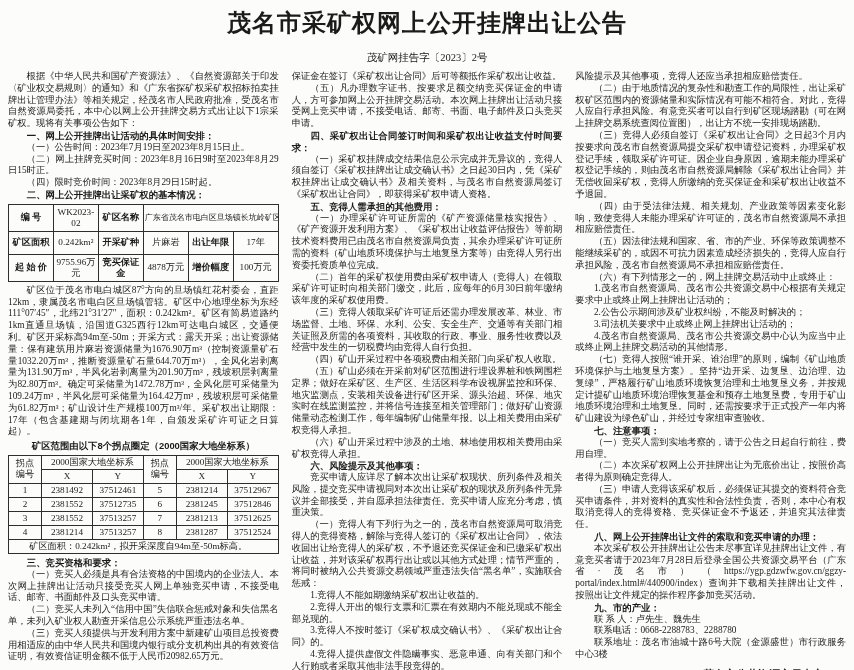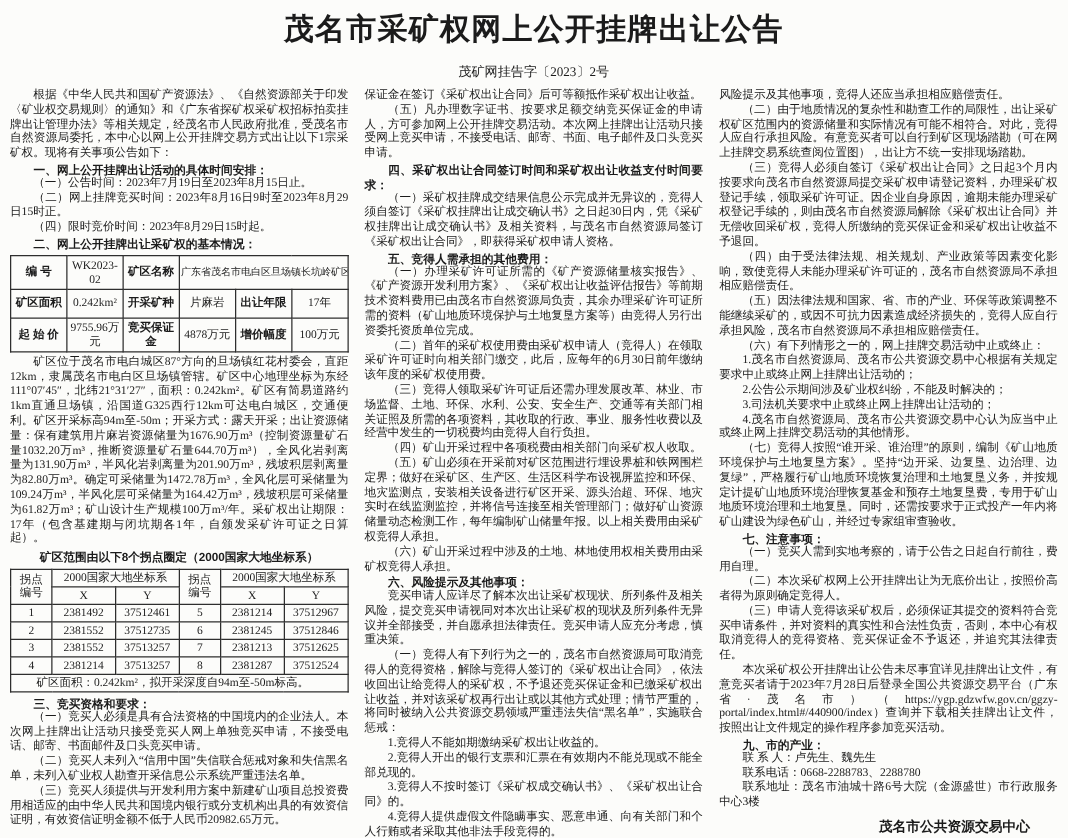--- a/index.html
+++ b/index.html
@@ -183,20 +183,21 @@
           <p class="para">（六）有下列情形之一的，网上挂牌交易活动中止或终止：</p>
           <p class="para">1.茂名市自然资源局、茂名市公共资源交易中心根据有关规定要求中止或终止网上挂牌出让活动的；</p>
           <p class="para">2.公告公示期间涉及矿业权纠纷，不能及时解决的；</p>
           <p class="para">3.司法机关要求中止或终止网上挂牌出让活动的；</p>
           <p class="para">4.茂名市自然资源局、茂名市公共资源交易中心认为应当中止或终止网上挂牌交易活动的其他情形。</p>
           <p class="para">（七）竞得人按照“谁开采、谁治理”的原则，编制《矿山地质环境保护与土地复垦方案》。坚持“边开采、边复垦、边治理、边复绿”，严格履行矿山地质环境恢复治理和土地复垦义务，并按规定计提矿山地质环境治理恢复基金和预存土地复垦费，专用于矿山地质环境治理和土地复垦。同时，还需按要求于正式投产一年内将矿山建设为绿色矿山，并经过专家组审查验收。</p>
           <p class="head">七、注意事项：</p>
           <p class="para">（一）竞买人需到实地考察的，请于公告之日起自行前往，费用自理。</p>
           <p class="para">（二）本次采矿权网上公开挂牌出让为无底价出让，按照价高者得为原则确定竞得人。</p>
           <p class="para">（三）申请人竞得该采矿权后，必须保证其提交的资料符合竞买申请条件，并对资料的真实性和合法性负责，否则，本中心有权取消竞得人的竞得资格、竞买保证金不予返还，并追究其法律责任。</p>
+          <p class="head">八、网上公开挂牌出让文件的索取和竞买申请的办理：</p>
           <p class="para">本次采矿权公开挂牌出让公告未尽事宜详见挂牌出让文件，有意竞买者请于2023年7月28日后登录全国公共资源交易平台（广东省·茂名市）（https://ygp.gdzwfw.gov.cn/ggzy-portal/index.html#/440900/index）查询并下载相关挂牌出让文件，按照出让文件规定的操作程序参加竞买活动。</p>
           <p class="head">九、市的产业：</p>
           <p class="para">联 系 人：卢先生、魏先生</p>
           <p class="para">联系电话：0668-2288783、2288780</p>
           <p class="para">联系地址：茂名市油城十路6号大院（金源盛世）市行政服务中心3楼</p>
         </div>
       <div class="sig-block">
         <div class="sig-name">茂名市公共资源交易中心</div>
 
       </div>

